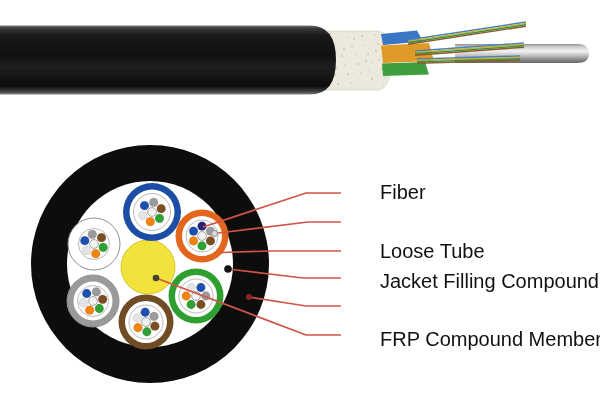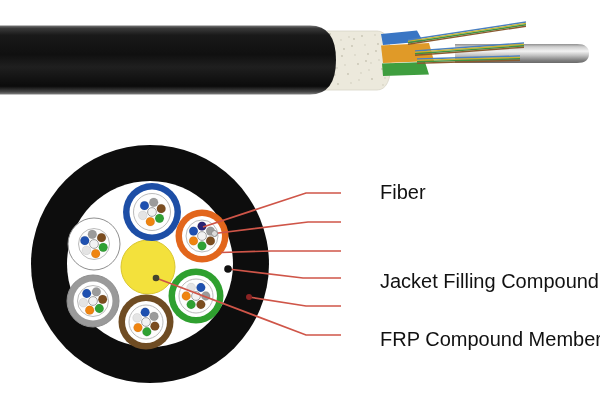--- a/index.html
+++ b/index.html
@@ -187,15 +187,16 @@
         <path d="M 228 269 L 303 278 L 341 278" fill="none" stroke="#cf5548" stroke-width="1.7"></path>
         <circle cx="228" cy="269" r="3.8" fill="#101010" stroke="none" stroke-width="0"></circle>
         <path d="M 249 297 L 306 306 L 341 306" fill="none" stroke="#cf5548" stroke-width="1.7"></path>
         <circle cx="249" cy="297" r="3" fill="#8b2424" stroke="none" stroke-width="0"></circle>
         <path d="M 156 278 L 306 335 L 341 335" fill="none" stroke="#cf5548" stroke-width="1.7"></path>
         <circle cx="156" cy="278" r="3.3" fill="#44442e" stroke="none" stroke-width="0"></circle>
       </g>
   </svg>
 
   <div class="label" style="top:181px">Fiber</div>
+  <div class="label" style="top:240px">Loose Tube</div>
   <div class="label" style="top:270px">Jacket Filling Compound</div>
   <div class="label" style="top:328px">FRP Compound Member</div>
 </div>
 
 </body></html>

